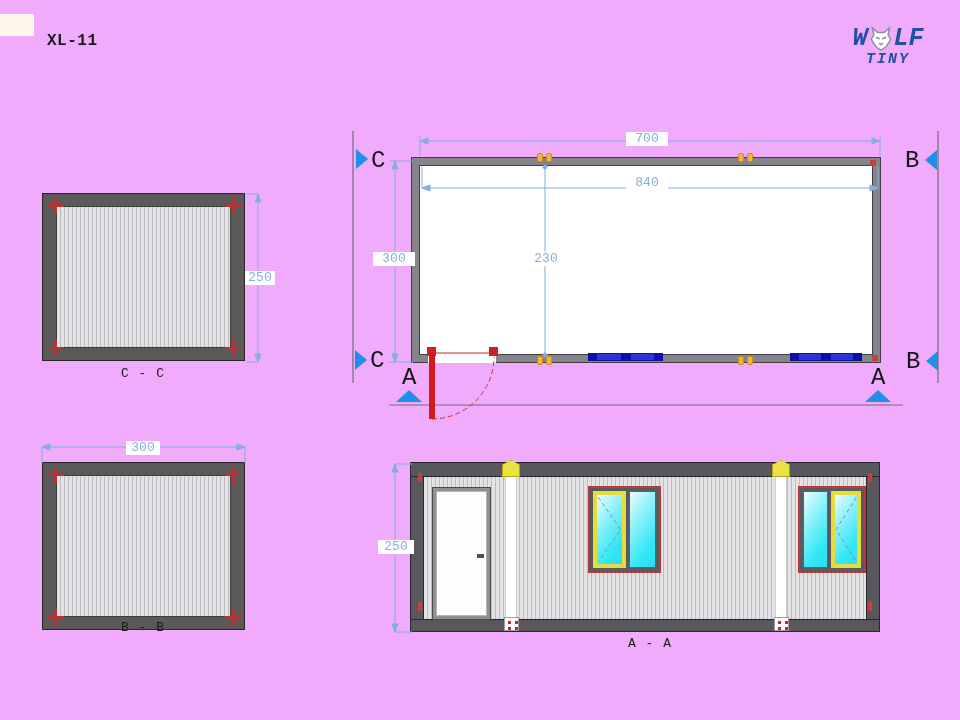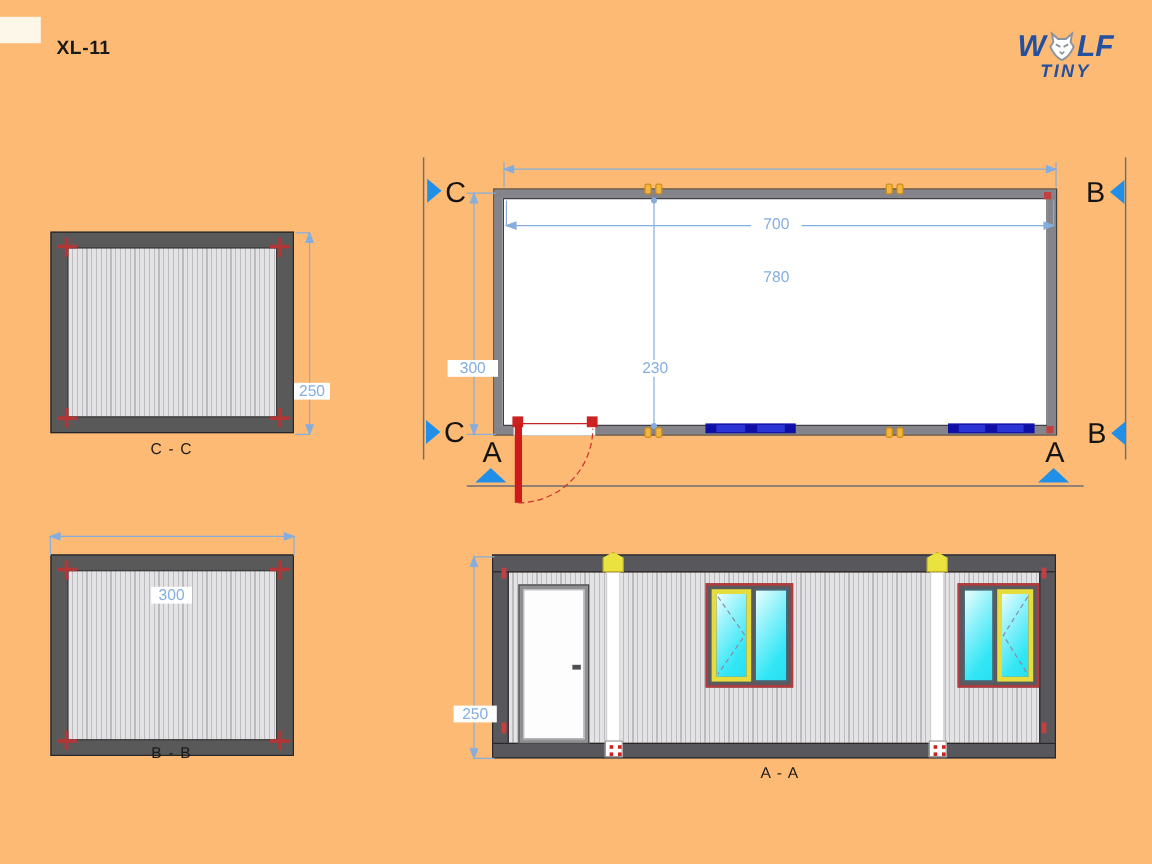--- a/index.html
+++ b/index.html
@@ -1,30 +1,30 @@
 <!DOCTYPE html>
 <html><head>
 <meta charset="utf-8">
 <style>
   html,body{margin:0;padding:0;background:#fff;}
-  #stage{position:relative;width:960px;height:720px;background:#fdba74;overflow:hidden;
-         font-family:Liberation Sans, sans-serif;}
+  #stage{position:relative;width:960px;height:720px;background:#f0abfc;overflow:hidden;
+         font-family:Liberation Mono, monospace;}
   .abs{position:absolute;}
   
   .stripes{background:repeating-linear-gradient(90deg,#e3e3e5 0px,#e3e3e5 3px,#bcbcc0 3px,#bcbcc0 4px);}
   
   .frame{background:#595959;border:1px solid #262626;box-sizing:border-box;}
   .panel{position:absolute;left:13px;top:12px;right:13px;bottom:12px;border:1px solid #3c3c3c;box-sizing:border-box;}
   
   .cmark{position:absolute;width:16px;height:16px;}
   .cmark::before{content:"";position:absolute;left:6px;top:0;width:3px;height:16px;background:#b23636;}
   .cmark::after{content:"";position:absolute;left:0;top:6px;width:16px;height:3px;background:#b23636;}
   
   .caption{font-size:13px;color:#1b1b1b;text-align:center;letter-spacing:1px;}
-  .dimlabel{font-size:13px;color:#85aede;text-align:center;background:#fff;line-height:14px;margin-top:48px;}
+  .dimlabel{font-size:13px;color:#85aede;text-align:center;background:#fff;line-height:14px;}
   .letter{font-size:24px;color:#141414;font-weight:500;}
   
   .tri-right{width:0;height:0;border-top:10px solid transparent;border-bottom:10px solid transparent;border-left:12px solid #1f8fe8;}
   .tri-left{width:0;height:0;border-top:10px solid transparent;border-bottom:10px solid transparent;border-right:12px solid #1f8fe8;}
   .tri-up{width:0;height:0;border-left:13px solid transparent;border-right:13px solid transparent;border-bottom:12px solid #1f8fe8;}
   
   #plan-walls{border:7px solid #84848a;outline:1px solid #404044;box-shadow:inset 0 0 0 1px #404044;box-sizing:border-box;background:#fff;}
   
   .plwin{background:#2b35d6;border-top:1px solid #12129a;border-bottom:1px solid #12129a;box-sizing:border-box;}
   .plwin::before{content:"";position:absolute;left:0;top:0;bottom:0;width:9px;background:#0f0fa6;}
@@ -176,21 +176,21 @@
   <div class="abs ydot" style="left:747px;top:153px;"></div>
   <div class="abs ydot" style="left:537px;top:356px;"></div>
   <div class="abs ydot" style="left:546px;top:356px;"></div>
   <div class="abs ydot" style="left:738px;top:356px;"></div>
   <div class="abs ydot" style="left:747px;top:356px;"></div>
 
   <div class="abs redmark" style="left:870px;top:160px;width:6px;height:6px;"></div>
   <div class="abs redmark" style="left:872px;top:355px;width:6px;height:6px;"></div>
 
   <div class="abs dimlabel" style="left:626px;top:132px;width:42px;">700</div>
-  <div class="abs dimlabel" style="left:626px;top:176px;width:42px;">780</div>
+  <div class="abs dimlabel" style="left:626px;top:176px;width:42px;">840</div>
   <div class="abs dimlabel" style="left:373px;top:252px;width:42px;">300</div>
   <div class="abs dimlabel" style="left:525px;top:252px;width:42px;">230</div>
 
   <div class="abs tri-right" style="left:356px;top:149px;"></div>
   <div class="abs letter" style="left:371px;top:147px;">C</div>
   <div class="abs tri-right" style="left:355px;top:350px;"></div>
   <div class="abs letter" style="left:370px;top:347px;">C</div>
   <div class="abs letter" style="left:905px;top:147px;">B</div>
   <div class="abs tri-left" style="left:925px;top:150px;"></div>
   <div class="abs letter" style="left:906px;top:348px;">B</div>

